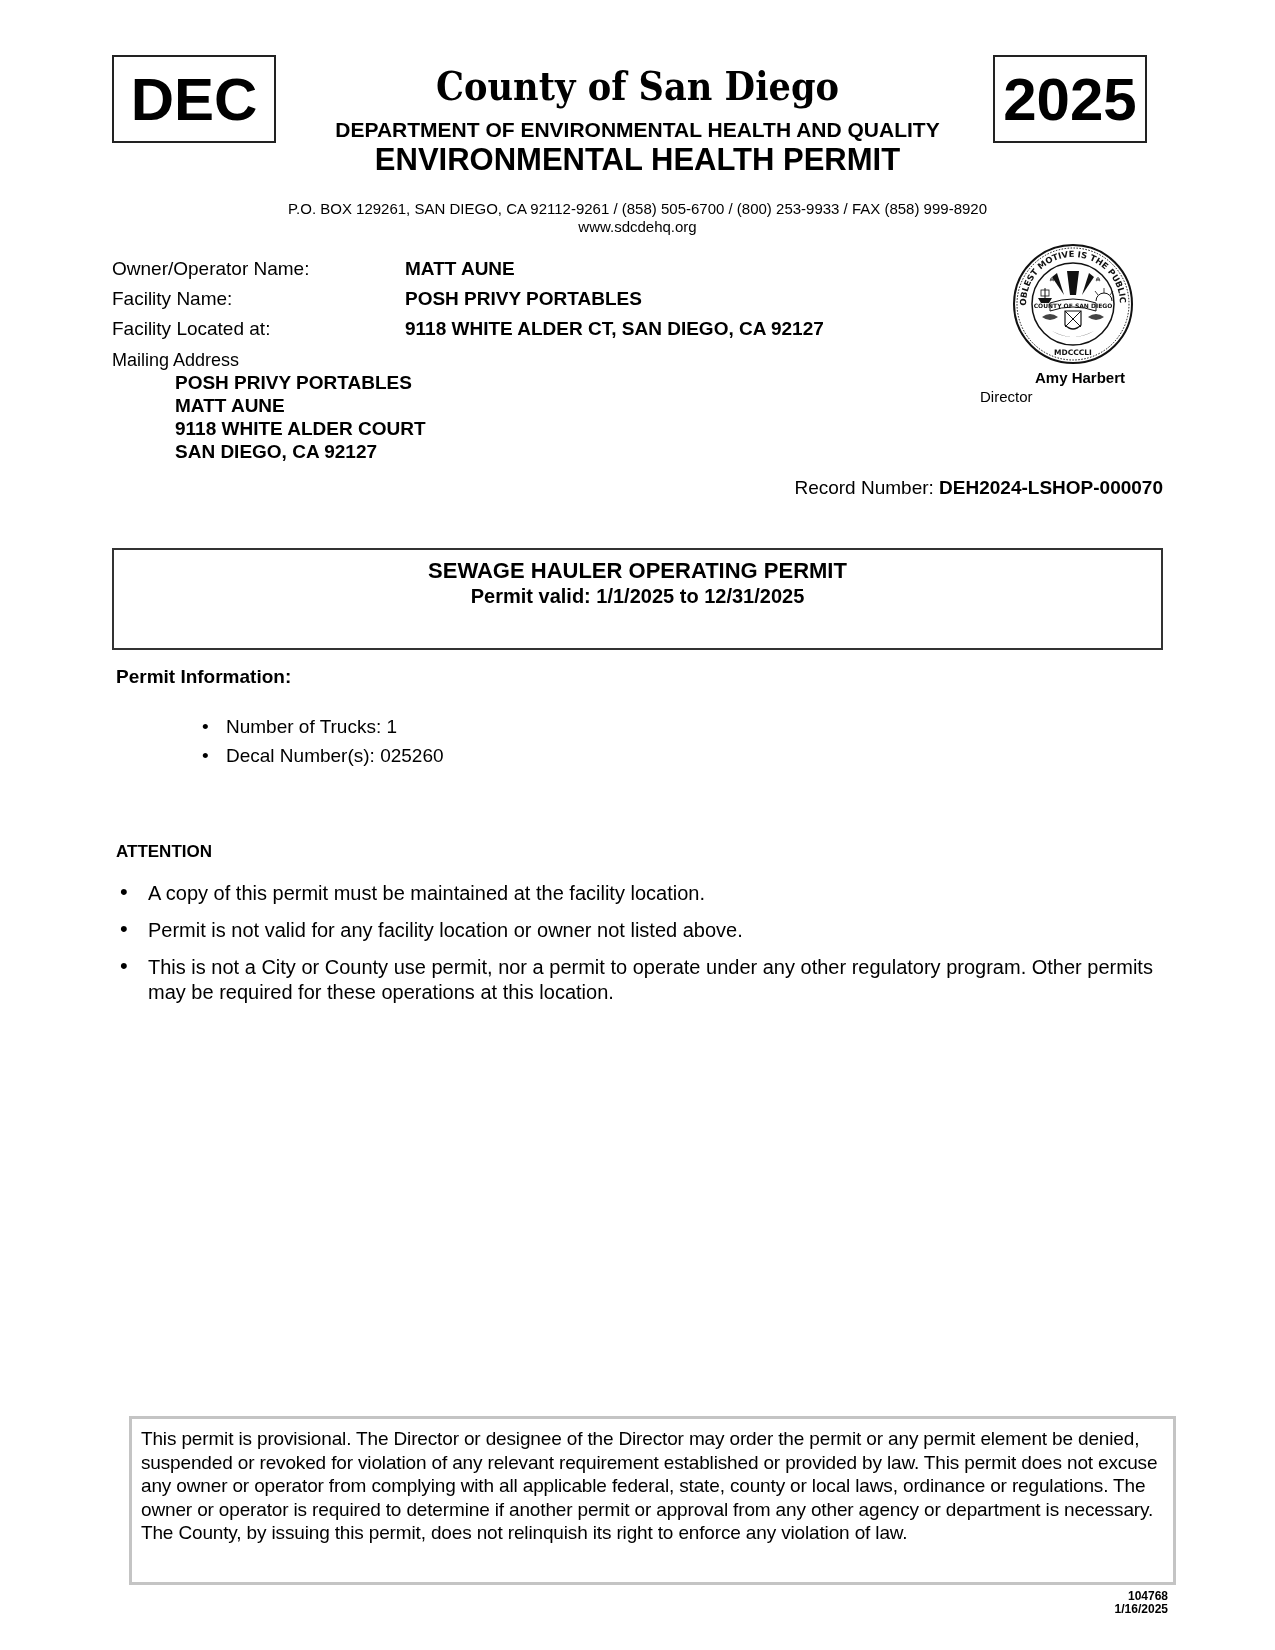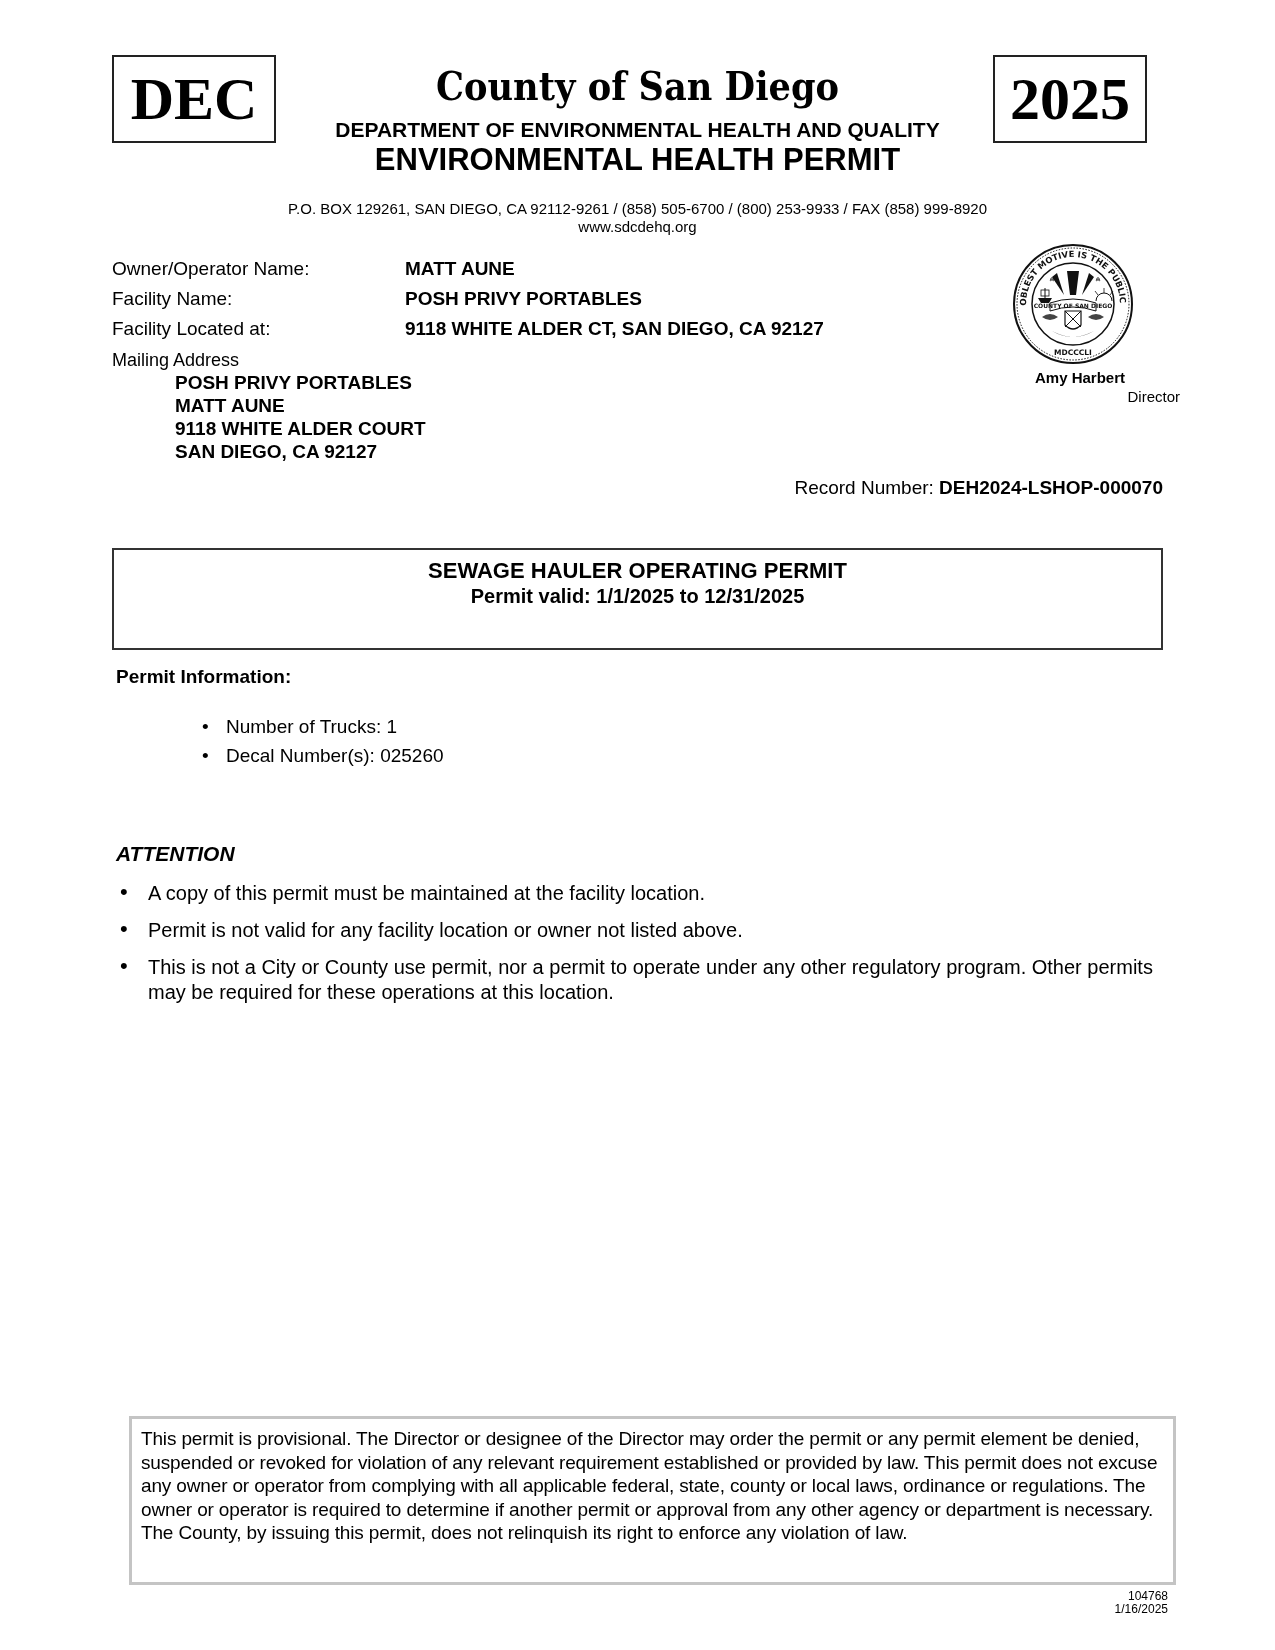--- a/index.html
+++ b/index.html
@@ -2,51 +2,51 @@
 <html><head>
 <meta charset="utf-8">
 <style>
   html, body { margin: 0; padding: 0; background: #ffffff; }
   body { width: 1275px; height: 1650px; position: relative; overflow: hidden;
          font-family: "Liberation Sans", sans-serif; color: #000; }
   .abs { position: absolute; }
   .box { position: absolute; border: 2px solid #222; box-sizing: border-box; background: #fff; }
   .big-box-text { position: absolute; left: 0; right: 0; top: 0; bottom: 0;
                   display: flex; align-items: center; justify-content: center;
-                  font-weight: bold; font-size: 60px; letter-spacing: 0px; font-family: Liberation Serif, serif; }
+                  font-weight: bold; font-size: 60px; letter-spacing: 0px; }
   .county-title { left: 300px; width: 675px; top: 62px; text-align: center;
                   font-family: "DejaVu Serif", serif; font-weight: bold; font-size: 40px;
                   letter-spacing: 0px; transform: scaleX(0.88); }
   .dept { left: 290px; width: 695px; top: 118px; text-align: center; font-weight: bold; font-size: 21px; }
   .permit-title { left: 290px; width: 695px; top: 142px; text-align: center; font-weight: bold; font-size: 31px; }
   .contact { left: 150px; width: 975px; top: 200px; text-align: center; font-size: 15px; line-height: 18px; }
   .label { left: 112px; font-size: 19px; }
   .value { left: 405px; font-size: 19px; font-weight: bold; }
   .mail-label { left: 112px; top: 350px; font-size: 18px; }
   .mail-line { left: 175px; font-size: 19px; font-weight: bold; }
   .seal { left: 1012px; top: 243px; width: 122px; height: 122px; }
   .director-name { left: 980px; width: 200px; top: 369px; text-align: center; font-weight: bold; font-size: 15px; }
-  .director-title { left: 980px; width: 200px; top: 388px; text-align: right; font-size: 15px; }
+  .director-title { left: 980px; width: 200px; top: 388px; text-align: left; font-size: 15px; }
   .record { right: 112px; top: 477px; font-size: 19px; }
   .record b { font-weight: bold; }
   .permit-box { left: 112px; top: 548px; width: 1051px; height: 102px; border: 2px solid #333; }
   .pb-title { position: absolute; left: 0; right: 0; top: 8px; text-align: center; font-weight: bold; font-size: 22px; }
   .pb-valid { position: absolute; left: 0; right: 0; top: 35px; text-align: center; font-weight: bold; font-size: 20px; }
   .pb-renew { position: absolute; left: 0; right: 0; top: 67px; text-align: center; font-size: 15px; }
   .section-head { left: 116px; font-weight: bold; font-size: 19px; }
   .bullet { font-size: 19px; }
   .bullet .dot { position: absolute; left: 0; top: 0; }
   .att-item { left: 120px; width: 1060px; font-size: 20px; line-height: 25px; }
   .att-item .dot { position: absolute; left: 0; top: -2px; font-size: 22px; }
   .att-item .txt { position: absolute; left: 28px; right: 0; }
   .disclaimer { left: 129px; top: 1416px; width: 1047px; height: 169px;
                 border: 3px solid #c4c4c4; box-sizing: border-box; position: absolute; }
   .disclaimer p { margin: 0; position: absolute; left: 9px; right: 8px; top: 8px;
                   font-size: 19px; line-height: 23.5px; letter-spacing: -0.15px; }
-  .footer { right: 107px; text-align: right; font-size: 12px; line-height: 13px; }
+  .footer { right: 107px; text-align: right; font-size: 12px; line-height: 13px; font-weight: bold; }
 </style>
 </head>
 <body>
 
 <div class="box" style="left:112px;top:55px;width:164px;height:88px;">
   <div class="big-box-text">DEC</div>
 </div>
 <div class="box" style="left:993px;top:55px;width:154px;height:88px;">
   <div class="big-box-text">2025</div>
 </div>
@@ -127,21 +127,21 @@
 <div class="abs section-head" style="top:666px;">Permit Information:</div>
 <div class="abs bullet" style="left:202px;top:716px;width:600px;height:24px;">
   <span class="dot">•</span>
   <span style="position:absolute;left:24px;">Number of Trucks: 1</span>
 </div>
 <div class="abs bullet" style="left:202px;top:745px;width:600px;height:24px;">
   <span class="dot">•</span>
   <span style="position:absolute;left:24px;">Decal Number(s): 025260</span>
 </div>
 
-<div class="abs section-head" style="top:842px;font-size:21px;font-style:italic;">ATTENTION</div>
+<div class="abs section-head" style="top:842px;font-size:17px;">ATTENTION</div>
 <div class="abs att-item" style="top:881px;height:26px;">
   <span class="dot">•</span>
   <span class="txt">A copy of this permit must be maintained at the facility location.</span>
 </div>
 <div class="abs att-item" style="top:918px;height:26px;">
   <span class="dot">•</span>
   <span class="txt">Permit is not valid for any facility location or owner not listed above.</span>
 </div>
 <div class="abs att-item" style="top:955px;height:52px;">
   <span class="dot">•</span>

